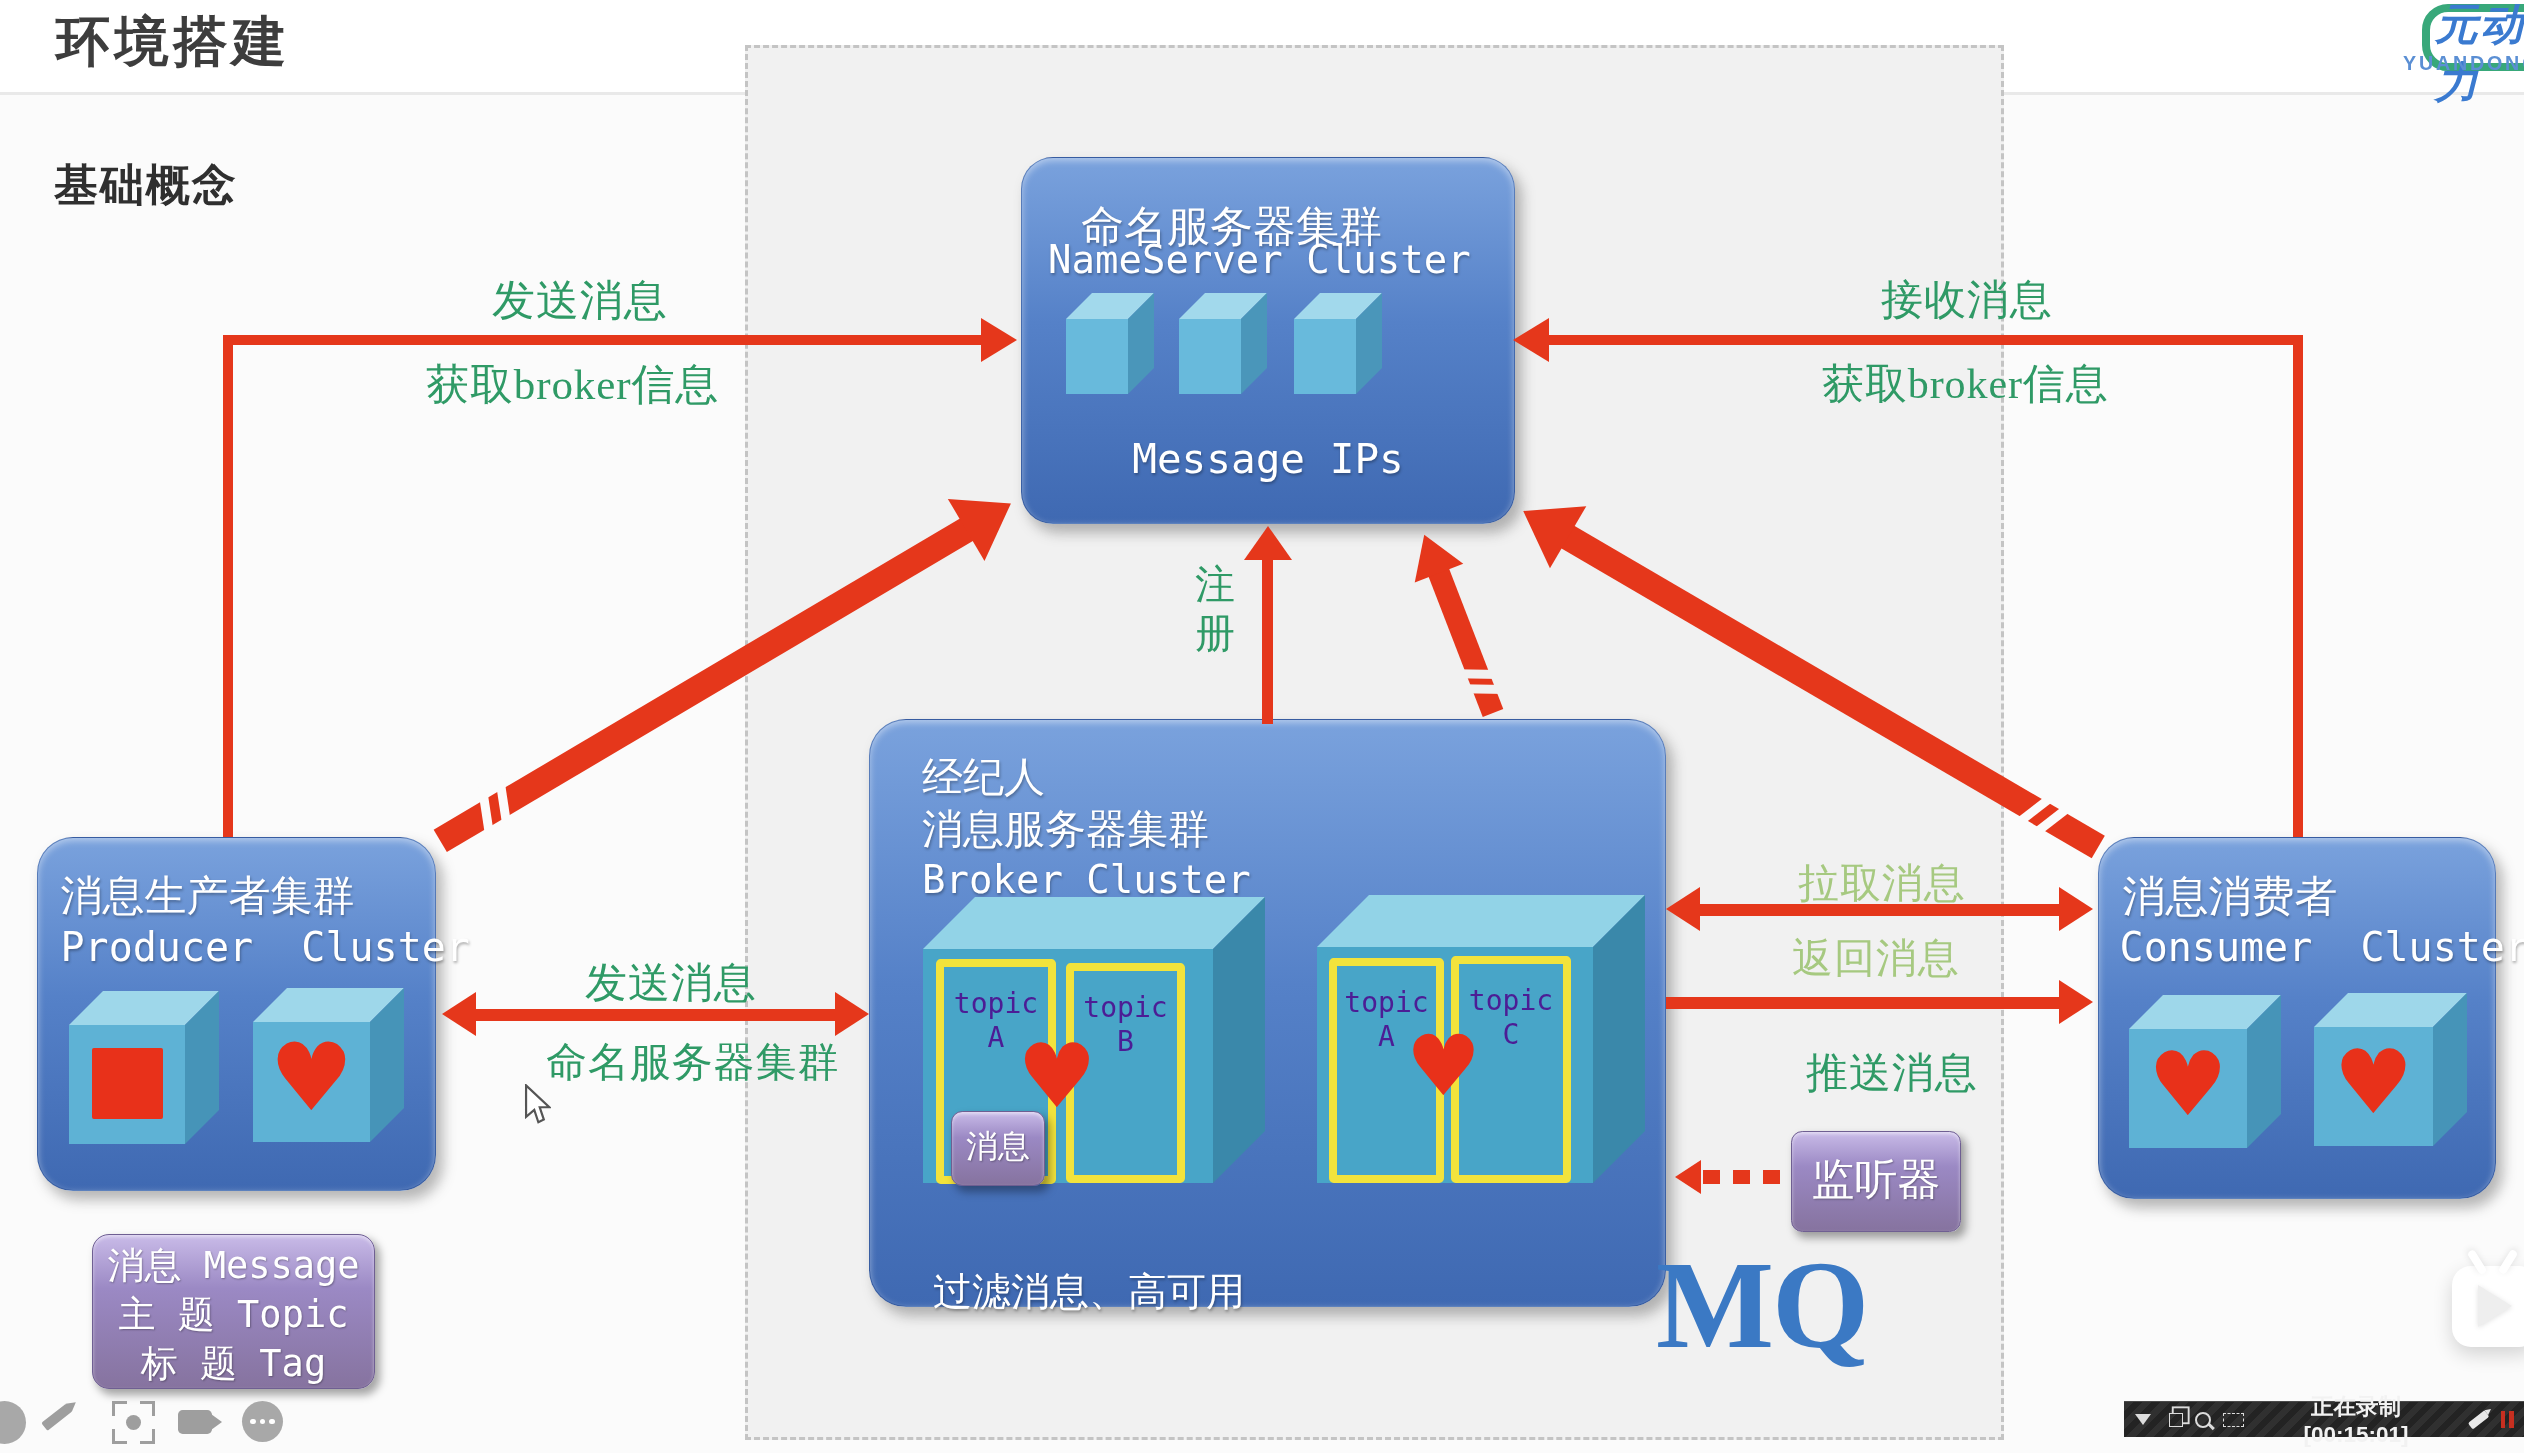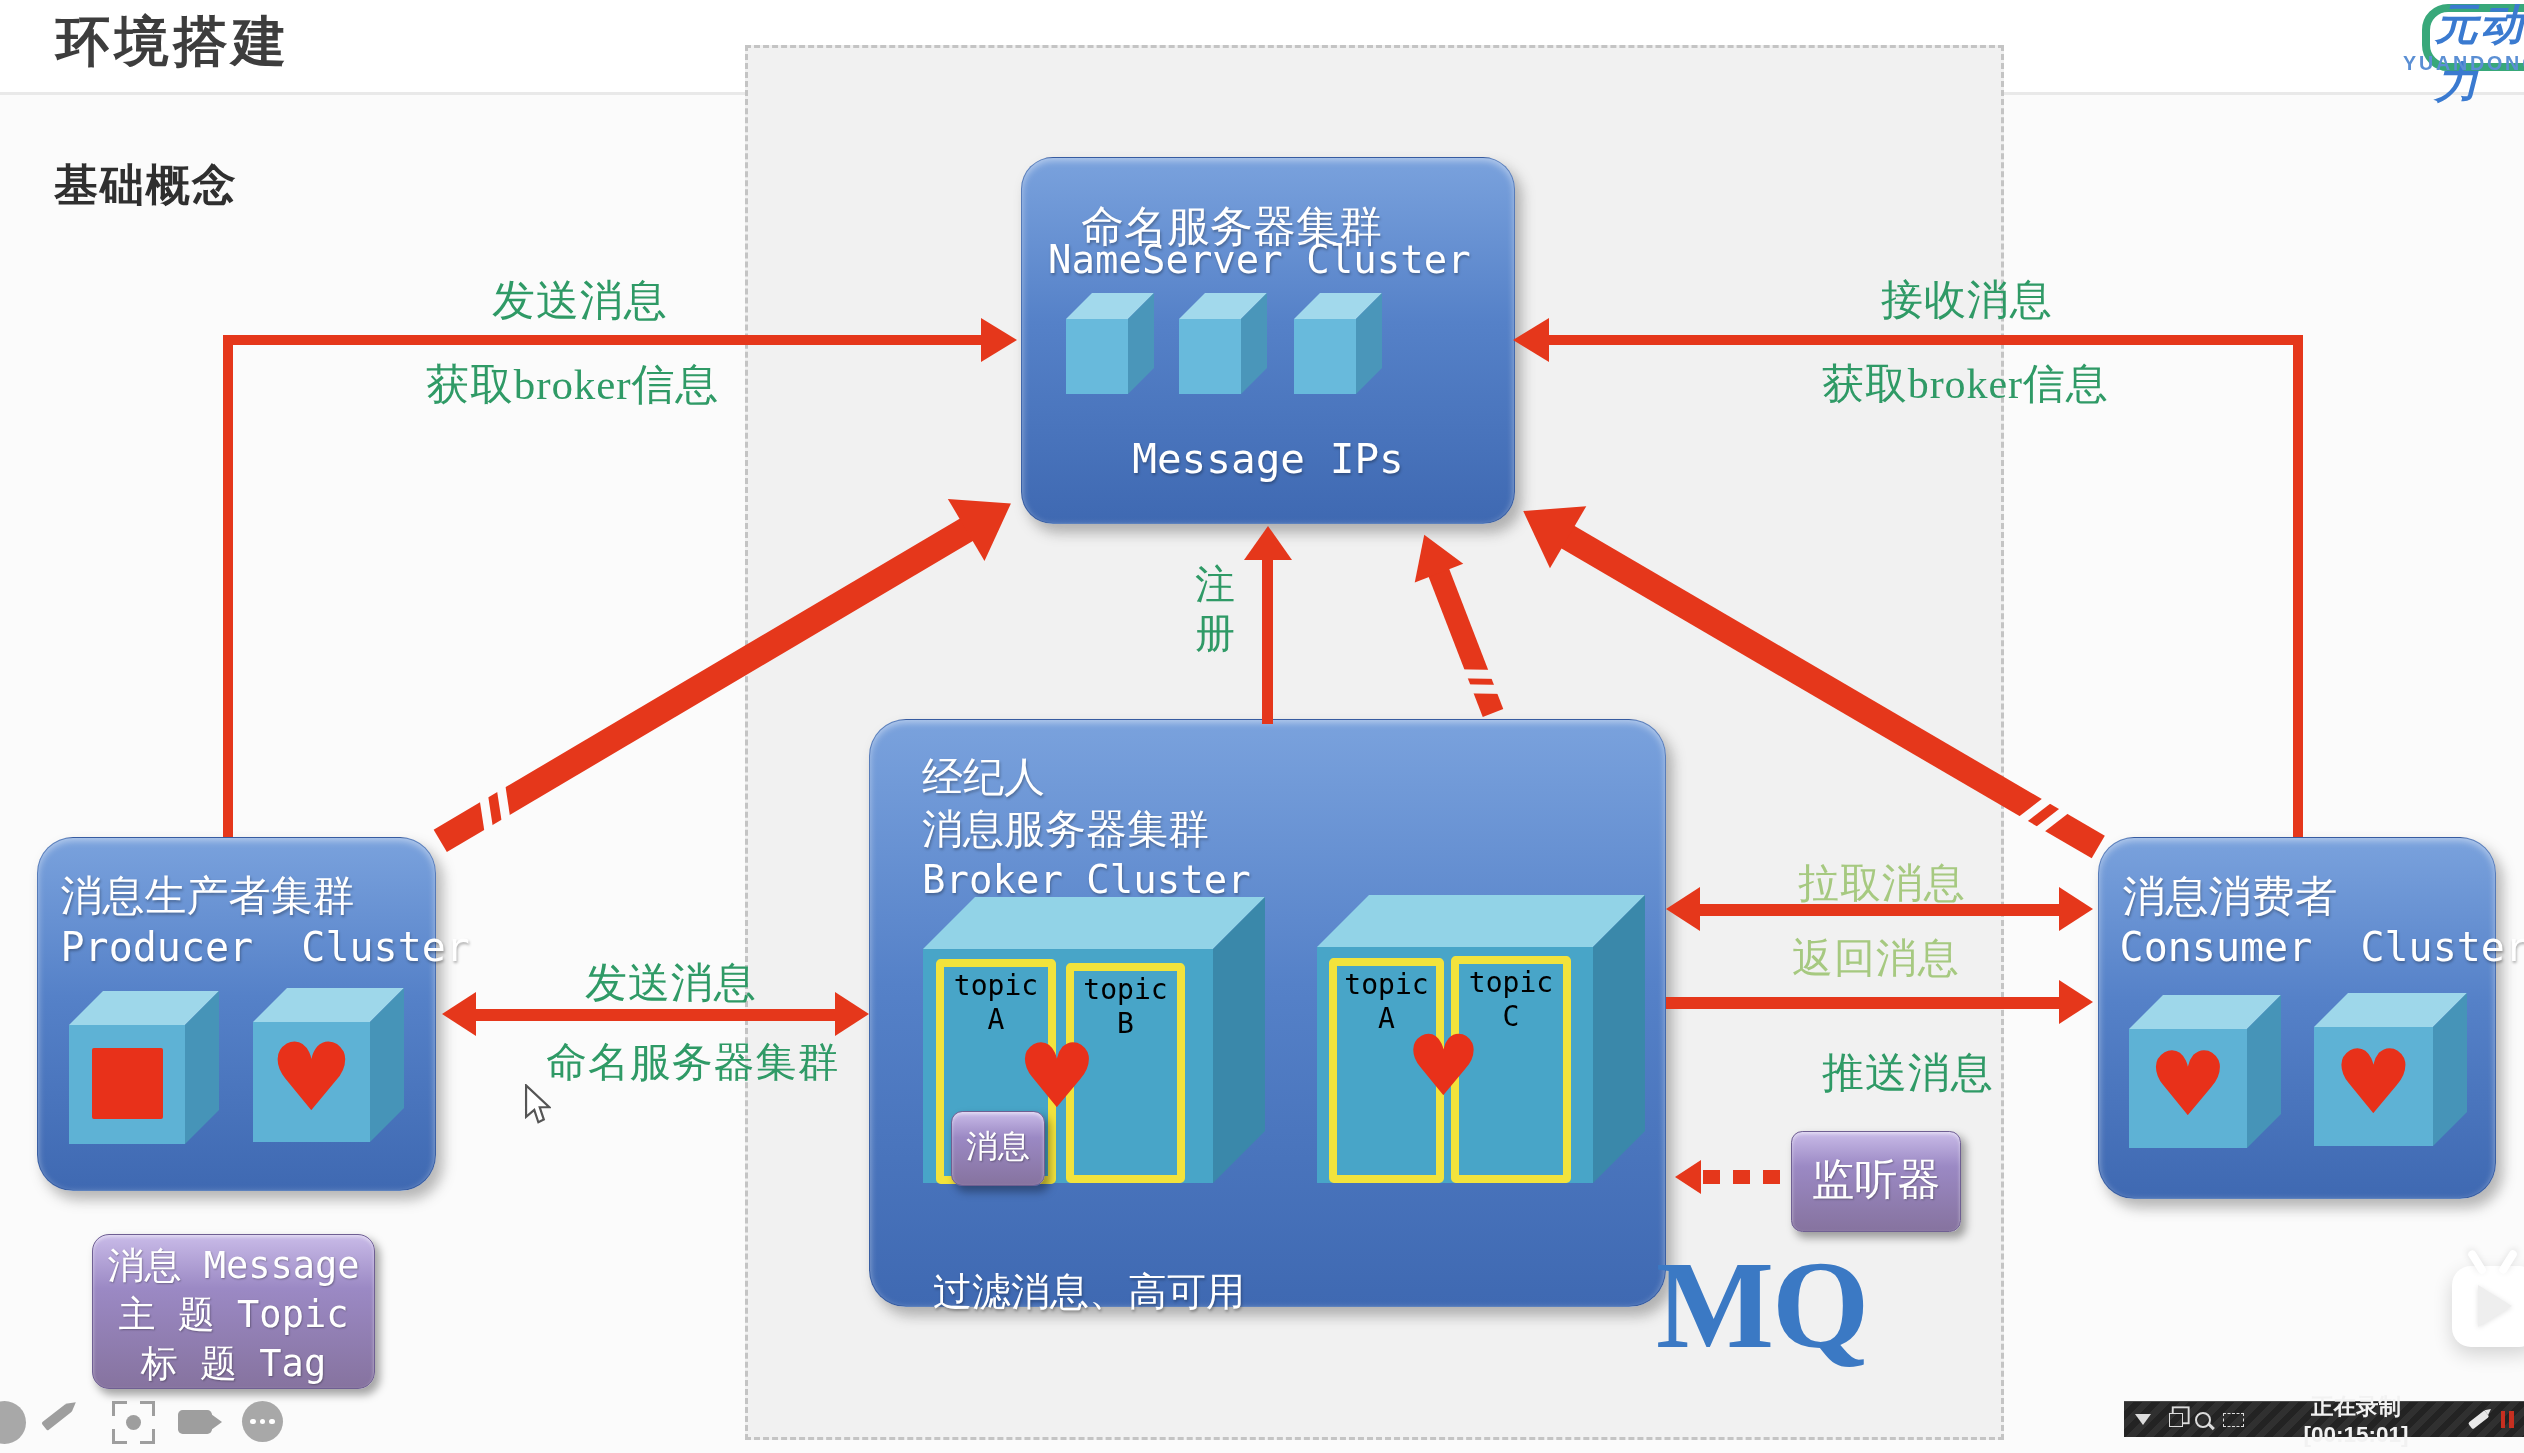--- a/index.html
+++ b/index.html
@@ -34,21 +34,21 @@
     box-shadow:6.6px 8.4px 13px rgba(80,80,80,.40), inset 0 2.8px 7.5px rgba(255,255,255,.45);}
   .btitle{position:absolute;color:#ffffff;text-shadow:0.9px 1.9px 2.8px rgba(0,0,0,.30);}
 
   
   .cube{position:absolute;}
   .cube .ct{position:absolute;transform:skewX(-45deg);transform-origin:0 100%;}
   .cube .cs{position:absolute;transform:skewY(-45deg);transform-origin:0 0;}
   .cube .cf{position:absolute;}
 
   .topic{position:absolute;border:8.4px solid #f2e33c;border-radius:4.7px;box-sizing:border-box;
-    color:#000000;font-size:28px;text-align:center;padding-top:2px;
+    color:#4c1d95;font-size:28px;text-align:center;padding-top:20px;
     font-family:"DejaVu Sans Mono","Liberation Mono",monospace;line-height:34px;}
   .heart{position:absolute;color:#e8311a;font-family:"DejaVu Sans",sans-serif;z-index:3;}
 
   
   .pbox{position:absolute;color:#fff;border-radius:11.2px;border:1.9px solid #6f5f92;box-sizing:border-box;
     background:linear-gradient(180deg,#c9bbe8 0%,#9b89c4 35%,#86739f 100%);
     box-shadow:4.7px 5.6px 8.4px rgba(0,0,0,.35), inset 0 1.9px 3.7px rgba(255,255,255,.5);
     text-align:center;text-shadow:0.9px 0.9px 1.9px rgba(0,0,0,.3);}
 
   
@@ -282,21 +282,21 @@
 
 <div class="glabel" style="left:492px;top:272px;font-size:43px;">发送消息</div>
 <div class="glabel" style="left:426px;top:356px;font-size:43px;">获取broker信息</div>
 <div class="glabel" style="left:1881px;top:272px;font-size:42px;font-family:Liberation Mono, monospace;">接收消息</div>
 <div class="glabel" style="left:1822px;top:356px;font-size:42px;">获取broker信息</div>
 <div class="glabel" style="left:1195px;top:560px;width:45px;font-size:40px;line-height:49px;">注册</div>
 <div class="glabel" style="left:585px;top:955px;font-size:42px;">发送消息</div>
 <div class="glabel" style="left:546px;top:1035px;font-size:41px;">命名服务器集群</div>
 <div class="glabel light" style="left:1798px;top:856px;font-size:41px;">拉取消息</div>
 <div class="glabel light" style="left:1792px;top:931px;font-size:41px;">返回消息</div>
-<div class="glabel" style="left:1806px;top:1045px;font-size:42px;margin-left:16px;">推送消息</div>
+<div class="glabel" style="left:1806px;top:1045px;font-size:42px;">推送消息</div>
 
 <div class="pbox" style="left:1791px;top:1131px;width:170px;height:101px;font-size:43px;line-height:96px;z-index:6;">监听器</div>
 
 <div class="pbox mono" style="left:92px;top:1234px;width:283px;height:155px;border-radius:17px;z-index:6;padding-top:5.6px;">
   <div style="font-size:37px;line-height:49px;">消息 Message</div>
   <div style="font-size:37px;line-height:49px;">主 题 Topic</div>
   <div style="font-size:37px;line-height:49px;">标 题 Tag</div>
 </div>
 
 <div class="mq">MQ</div>

